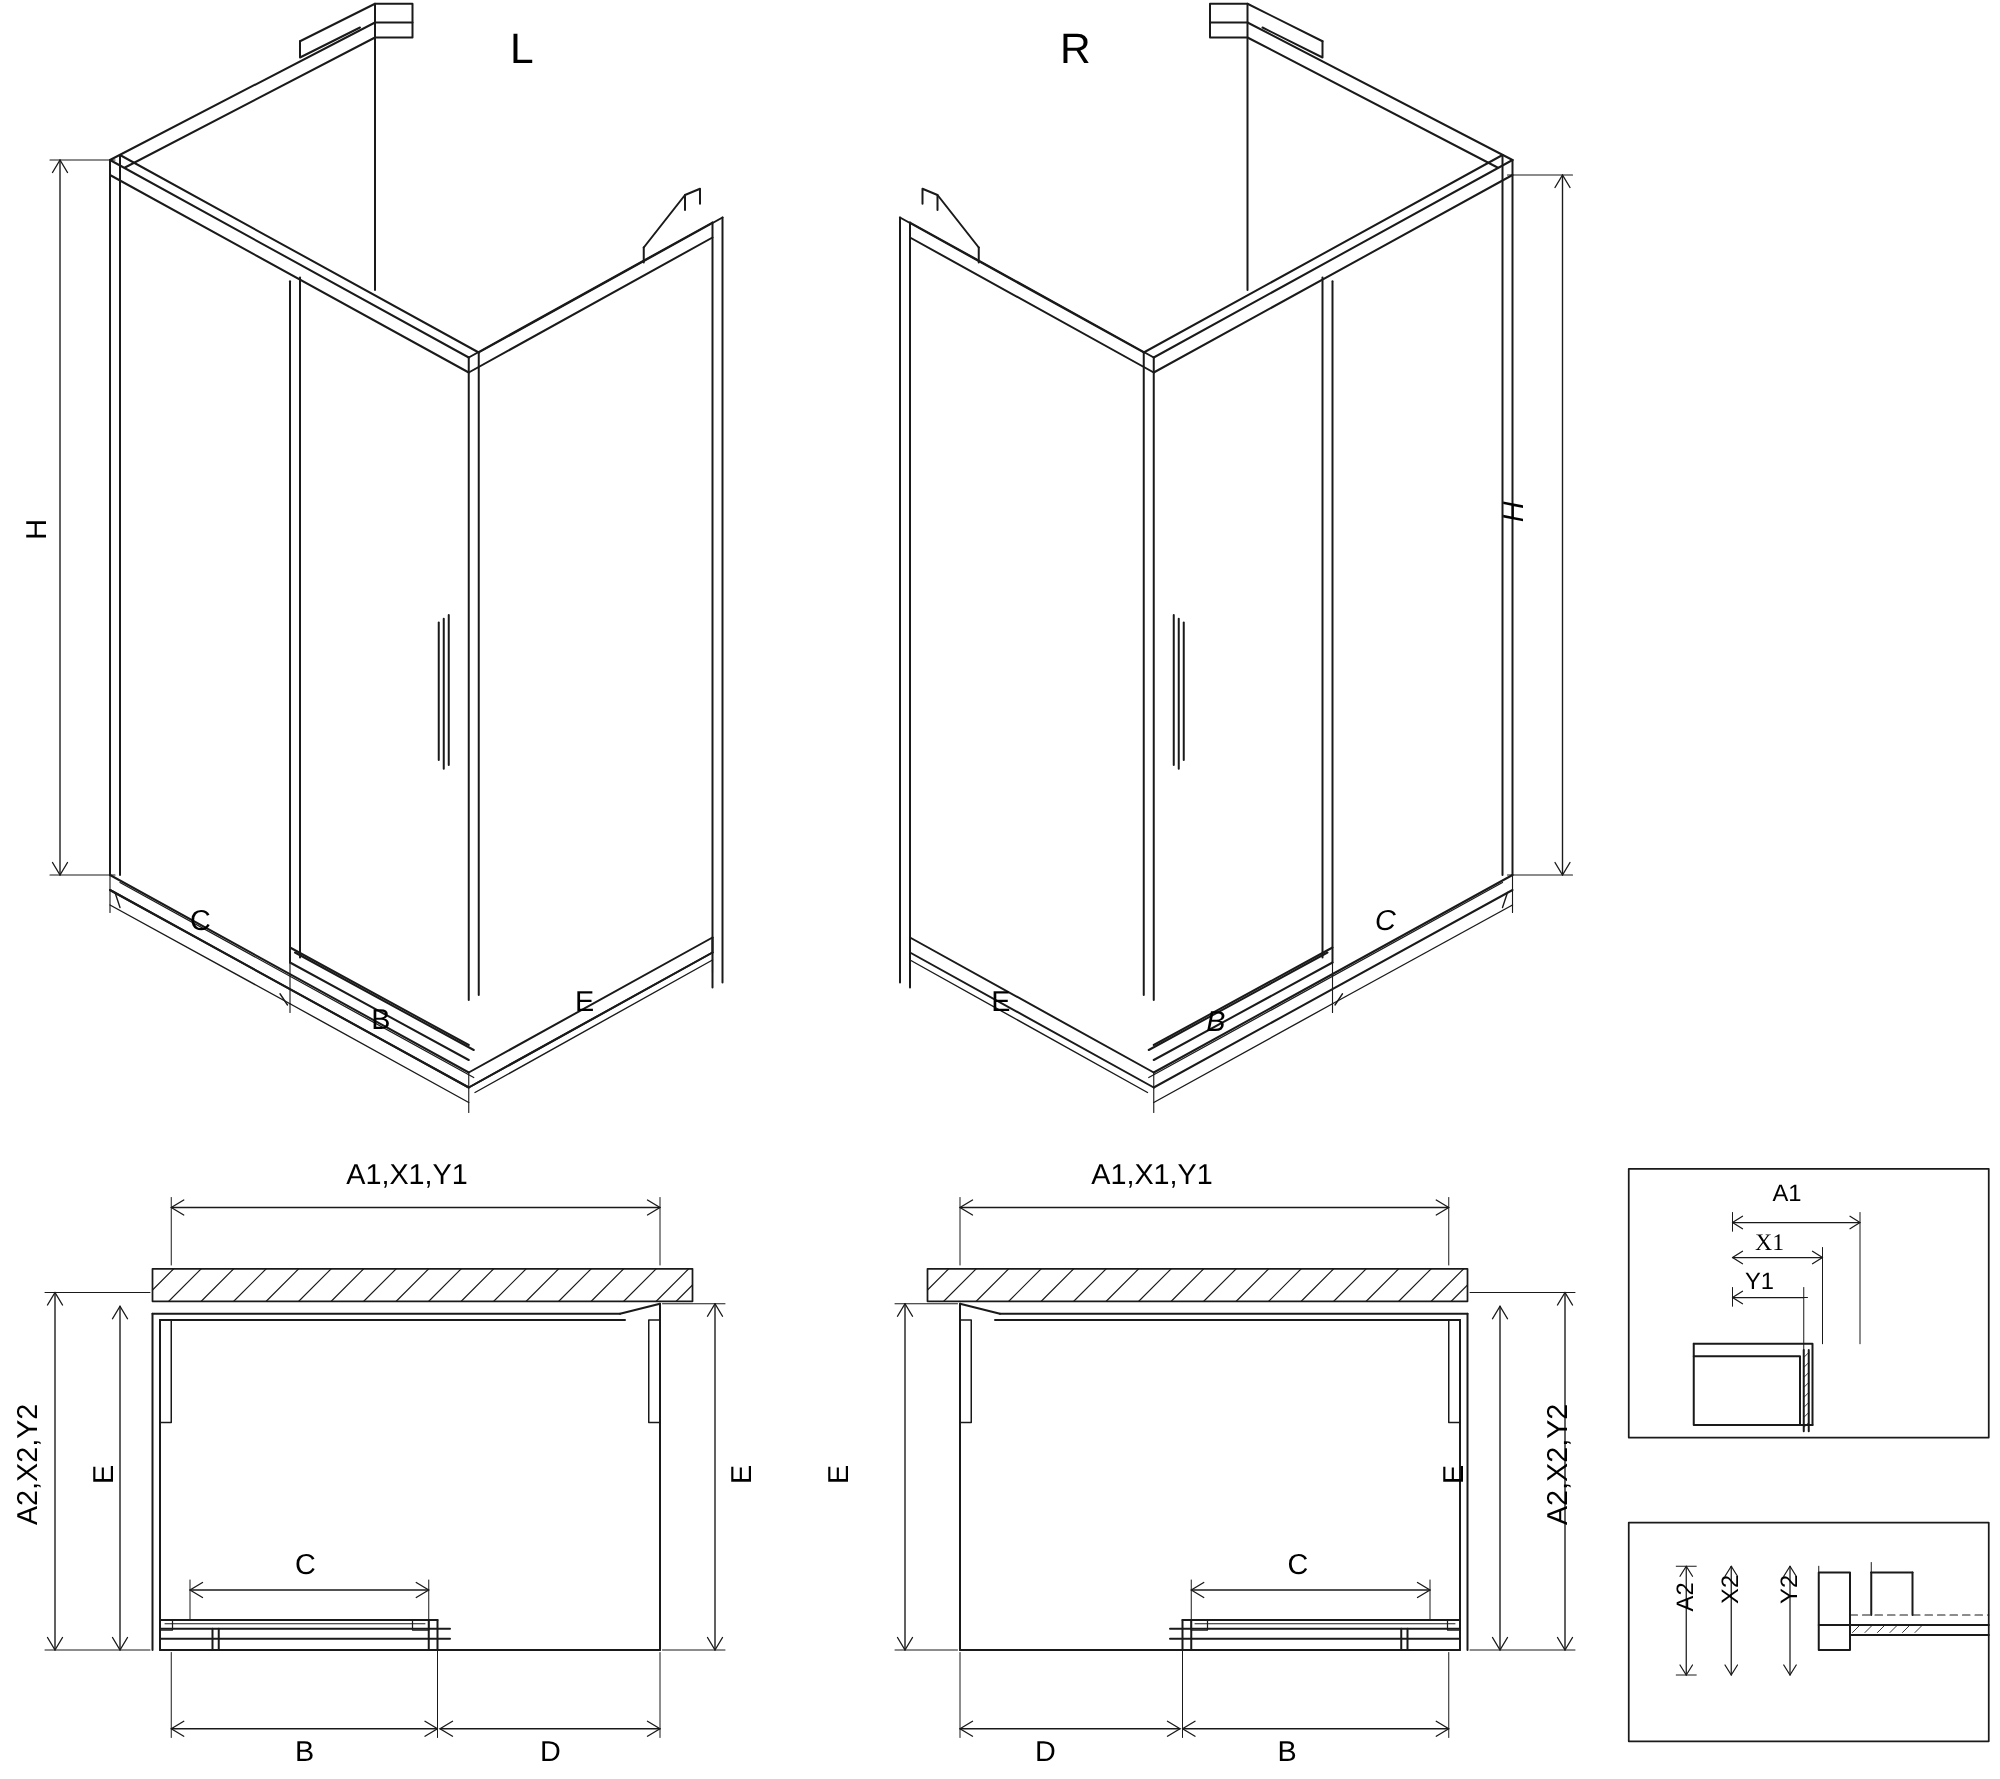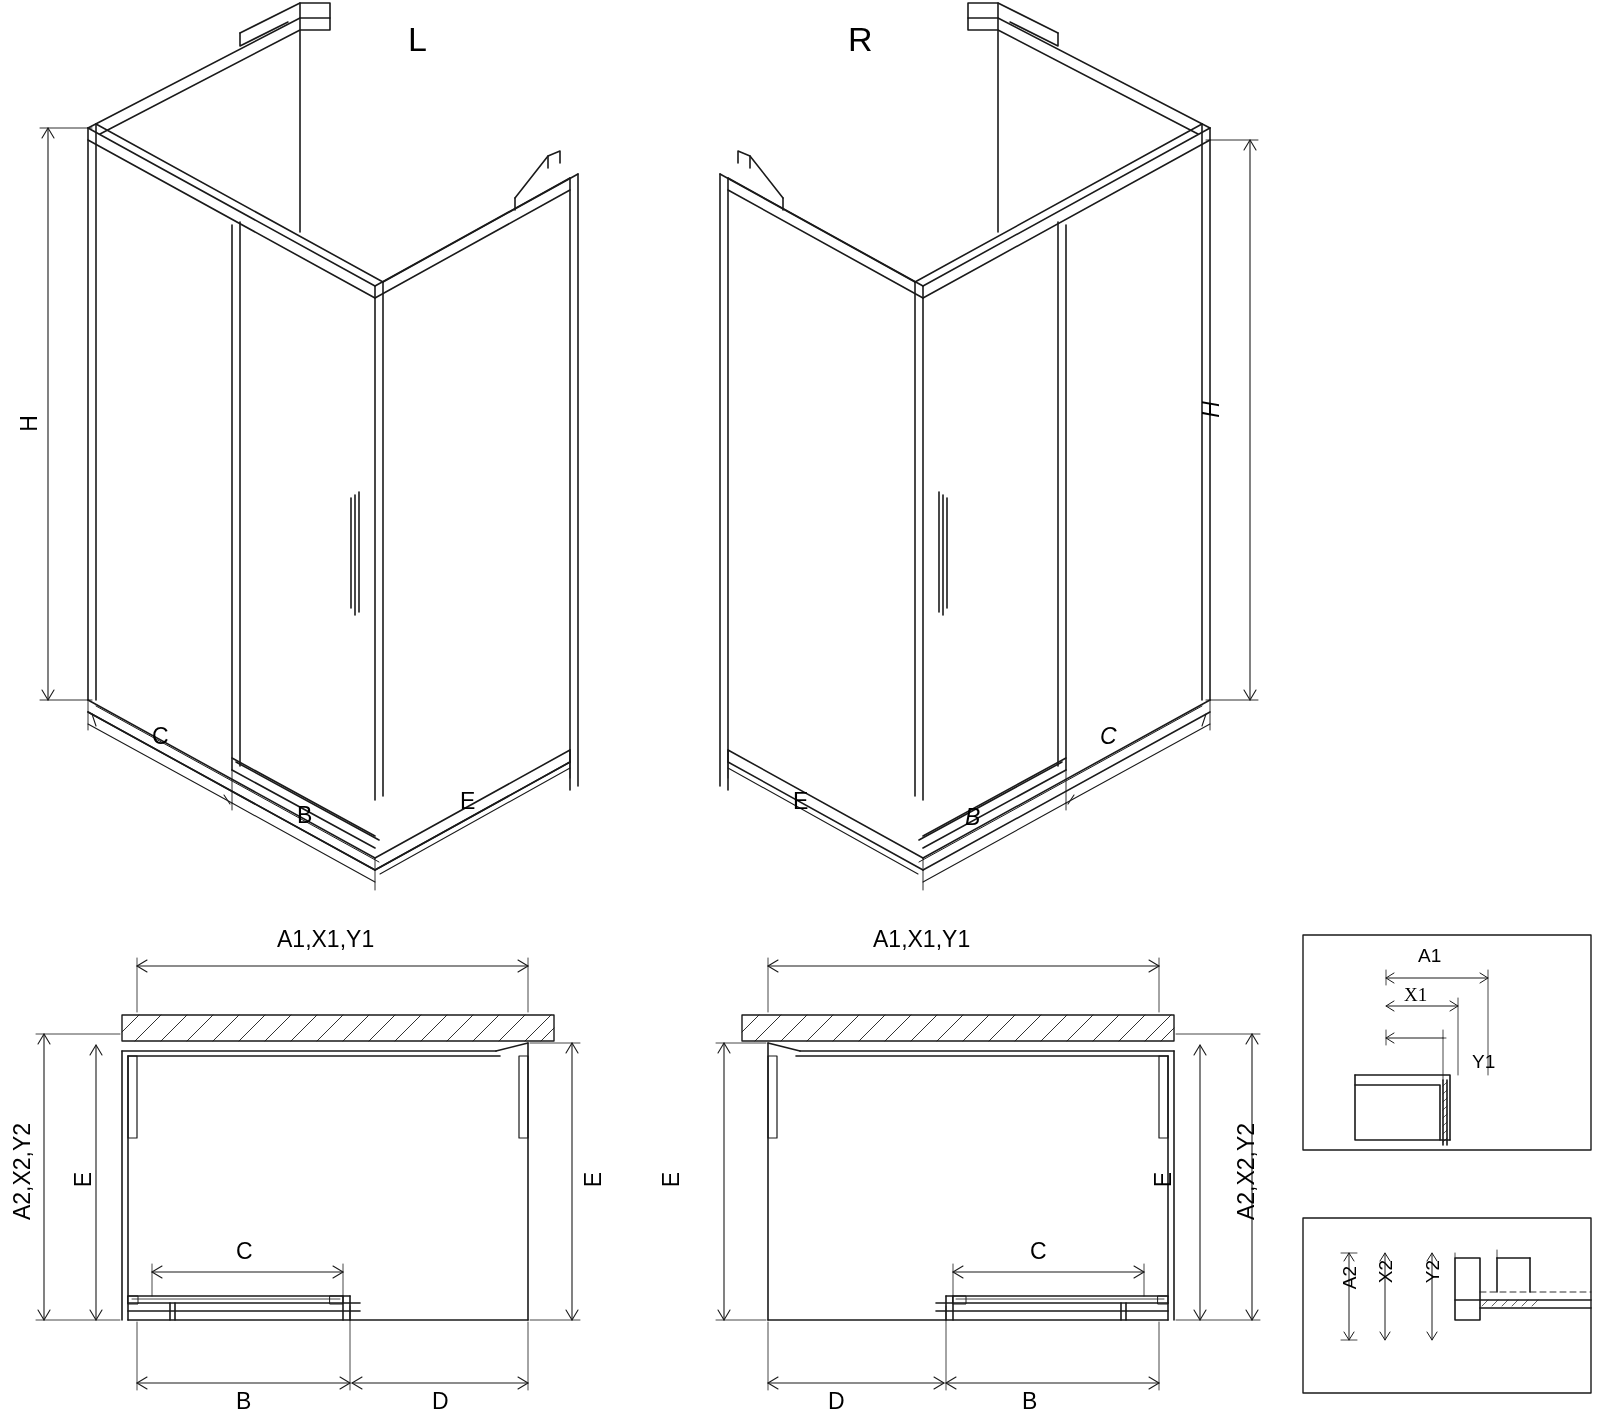--- a/index.html
+++ b/index.html
@@ -457,19 +457,19 @@
   <div class="lbl" style="left:873px; top:928px;">A1,X1,Y1</div>
   <div class="lbl rot90" style="left:1186px; top:1160px; width:120px; text-align:center;">A2,X2,Y2</div>
   <div class="lbl rot90" style="left:1148px; top:1168px; width:30px; text-align:center;">E</div>
   <div class="lbl rot90" style="left:656px; top:1168px; width:30px; text-align:center;">E</div>
   <div class="lbl" style="left:1030px; top:1240px;">C</div>
   <div class="lbl" style="left:1022px; top:1390px;">B</div>
   <div class="lbl" style="left:828px; top:1390px;">D</div>
 
   <div class="lbl small" style="left:1418px; top:946px;">A1</div>
   <div class="lbl small" style="left:1404px; top:985px;font-family:Liberation Serif, serif;">X1</div>
-  <div class="lbl small" style="left:1472px; top:1016px;margin-top:36px;">Y1</div>
+  <div class="lbl small" style="left:1396px; top:1016px;">Y1</div>
 
   <div class="lbl small rot90" style="left:1327px; top:1268px; width:44px; text-align:center;">A2</div>
   <div class="lbl small rot90" style="left:1363px; top:1262px; width:44px; text-align:center;">X2</div>
   <div class="lbl small rot90" style="left:1410px; top:1262px; width:44px; text-align:center;">Y2</div>
 
 </div>
 
 </body></html>

